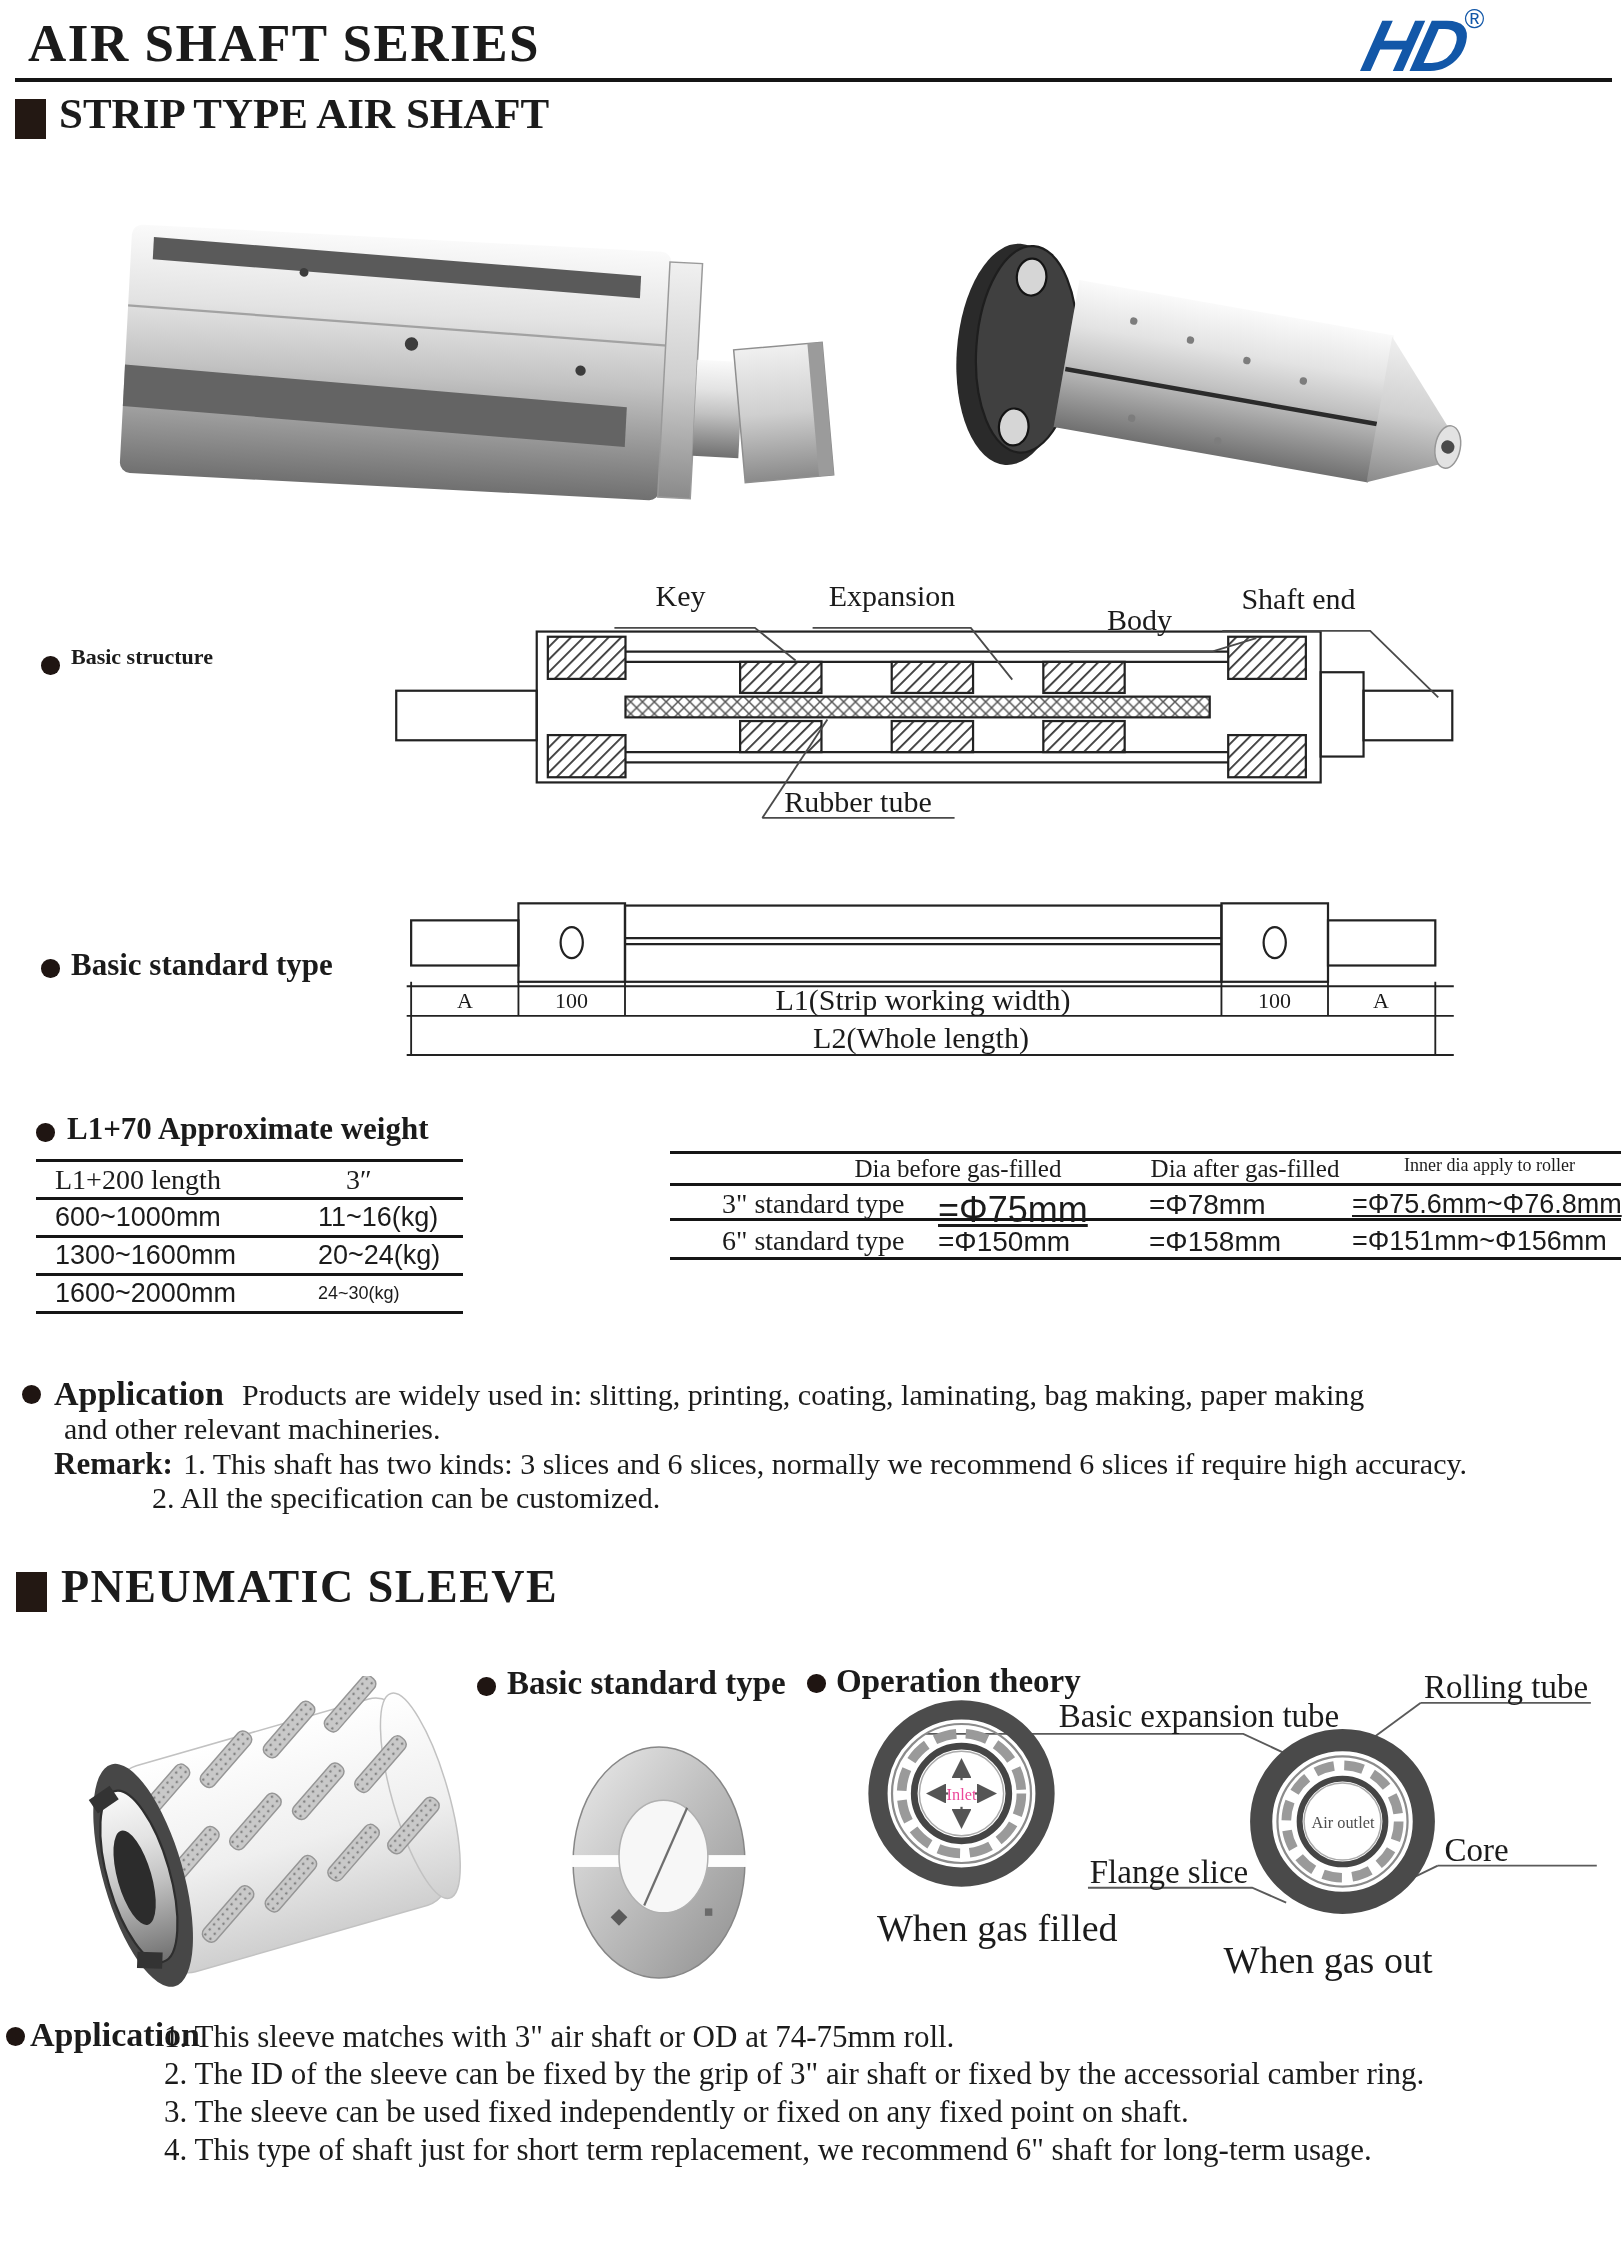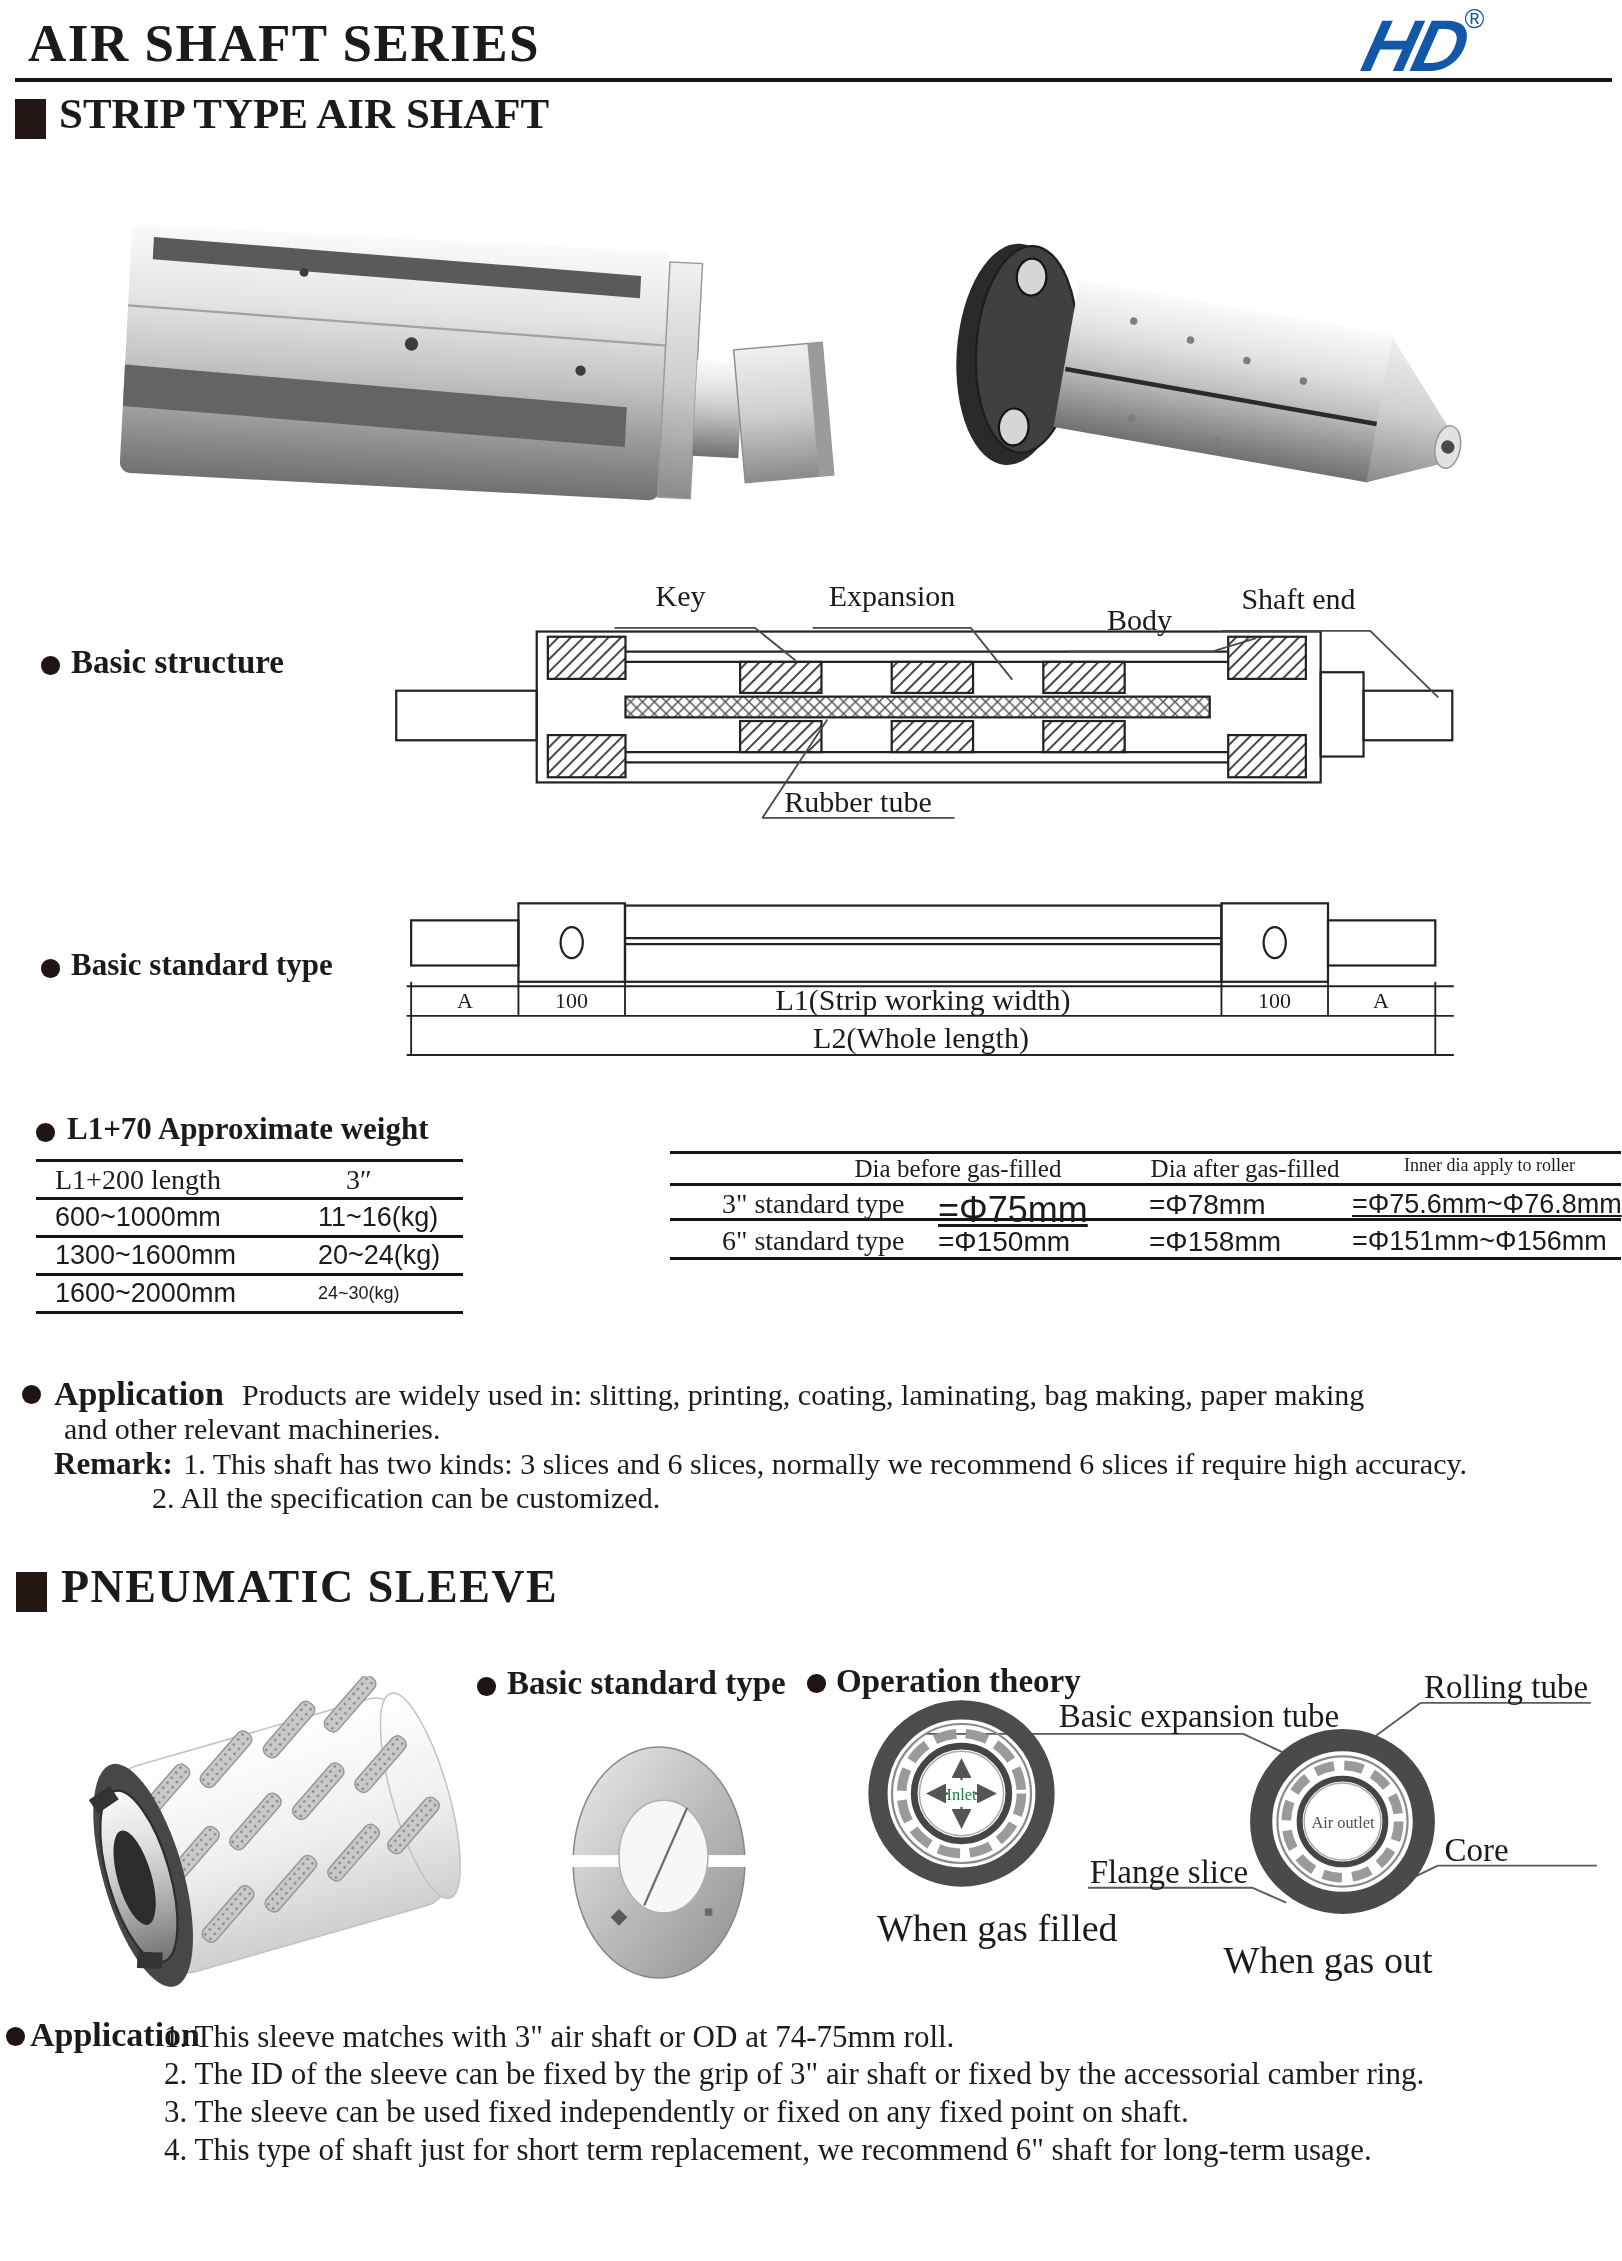--- a/index.html
+++ b/index.html
@@ -88,21 +88,21 @@
             <circle cx="480" cy="300" r="5" fill="#7d7d7d"></circle>
           <polygon points="688,120 788,232 788,276 688,320" fill="url(#met2)"></polygon>
           <ellipse cx="788" cy="254" rx="17" ry="29" fill="#e2e2e2" stroke="#979797" stroke-width="2"></ellipse>
           <circle cx="788" cy="254" r="9" fill="#4a4a4a"></circle>
         </g>
       </g>
     </svg>
   </div>
 
   <div class="bullet" style="left:41px;top:656px;width:18.5px;height:18.5px;"></div>
-  <div class="lbl serif b" style="left:71px;top:644px;font-size:33px;">Basic structure</div>
+  <div class="lbl serif b" style="left:71px;top:644px;font-size:22px;">Basic structure</div>
 
   <div class="abs" style="left:370px;top:548px;width:1110px;height:318px;">
     <svg viewBox="0 0 1500 430" width="1110" height="318">
       <defs>
         <pattern id="hatch1" width="12" height="12" patternUnits="userSpaceOnUse" patternTransform="rotate(45)">
           <rect width="12" height="12" fill="#ffffff"></rect>
           <line x1="0" y1="0" x2="0" y2="12" stroke="#3a3a3a" stroke-width="5"></line>
         </pattern>
         <pattern id="xh1" width="16" height="16" patternUnits="userSpaceOnUse">
           <rect width="16" height="16" fill="#ffffff"></rect>
@@ -347,21 +347,21 @@
         <circle cx="140" cy="140" r="81" fill="none" stroke="#9a9a9a" stroke-width="13" stroke-dasharray="30 13"></circle>
         <circle cx="140" cy="140" r="64" fill="none" stroke="#454545" stroke-width="9"></circle>
         <circle cx="140" cy="140" r="57" fill="#ffffff" stroke="#ababab" stroke-width="2"></circle>
         <g stroke="#555" stroke-width="3" marker-end="url(#ah)">
           <line x1="140" y1="122" x2="140" y2="98"></line>
           <line x1="140" y1="158" x2="140" y2="182"></line>
           <line x1="122" y1="140" x2="98" y2="140"></line>
           <line x1="158" y1="140" x2="182" y2="140"></line>
         </g>
       </svg>
-      <div class="lbl serif ctr" style="left:70px;top:95px;width:67px;font-size:16.3px;color:#15803d;">Inlet</div>
+      <div class="lbl serif ctr" style="left:70px;top:95px;width:67px;font-size:16.3px;color:#ec4899;">Inlet</div>
     </div>
 
     <div class="abs" style="left:425px;top:61px;width:207px;height:207px;">
       <svg viewBox="0 0 280 280" width="207" height="207">
         <circle cx="140" cy="140" r="110" fill="none" stroke="#4a4a4a" stroke-width="30"></circle>
         <circle cx="140" cy="140" r="88" fill="none" stroke="#8b8b8b" stroke-width="3"></circle>
         <circle cx="140" cy="140" r="76" fill="none" stroke="#9a9a9a" stroke-width="13" stroke-dasharray="26 14"></circle>
         <circle cx="140" cy="140" r="58" fill="none" stroke="#454545" stroke-width="8"></circle>
         <circle cx="140" cy="140" r="52" fill="#ffffff" stroke="#ababab" stroke-width="2"></circle>
       </svg>

